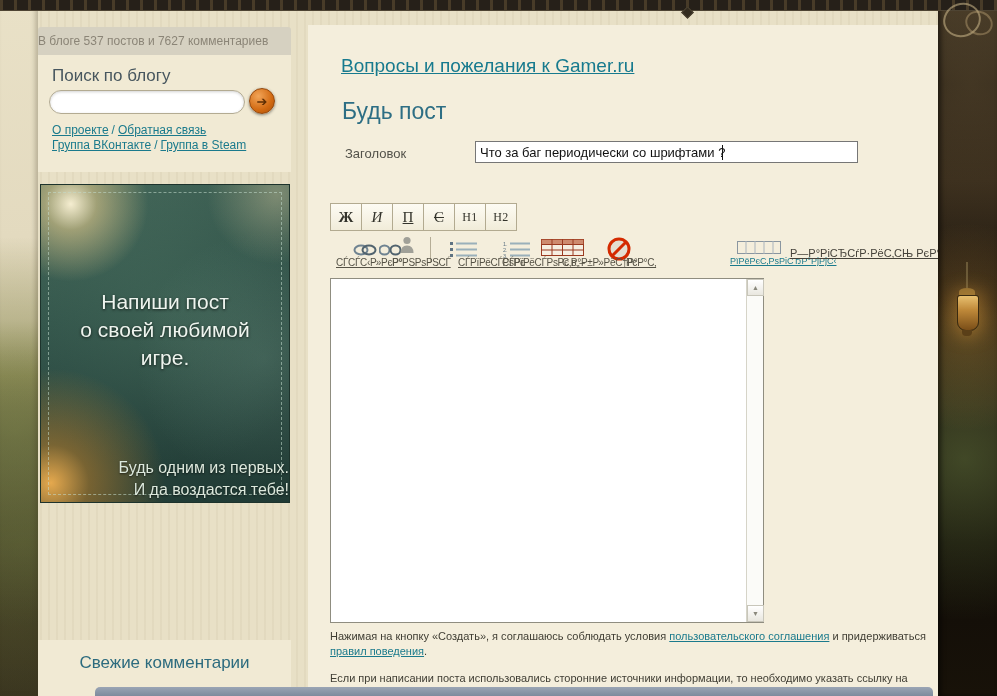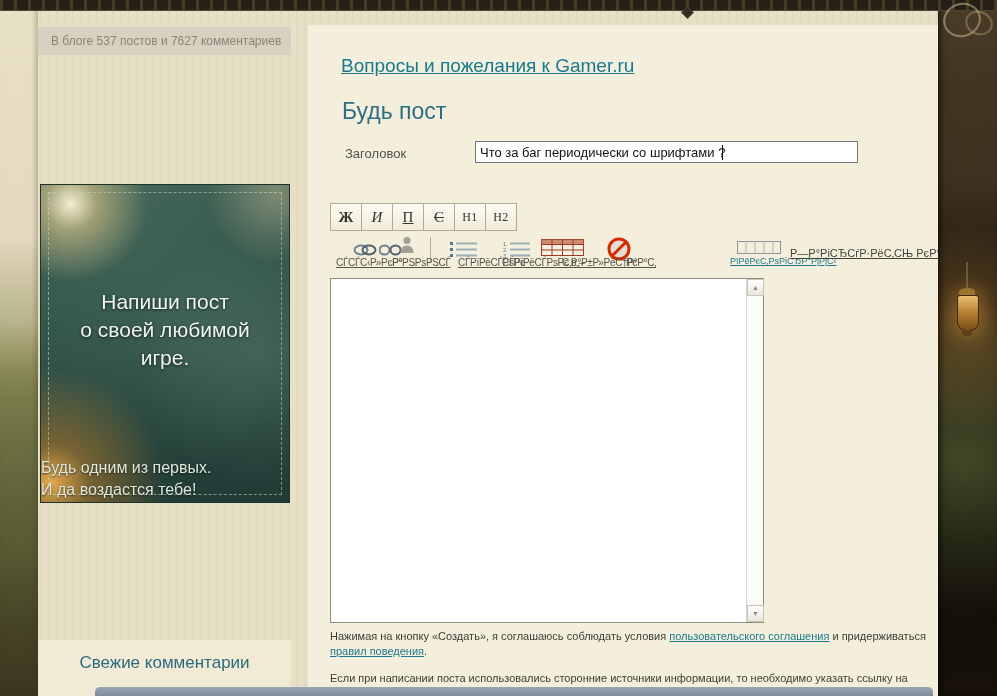--- a/index.html
+++ b/index.html
@@ -35,21 +35,21 @@
   #corner-ornament .c2{position:absolute;left:24px;top:10px;width:24px;height:20px;border:2px solid rgba(185,160,115,0.45);border-radius:50%;transform:rotate(22deg);}
   #lantern{left:955px;top:288px;width:24px;height:58px;z-index:6;}
   #lantern .chain{position:absolute;left:11px;top:-26px;width:2px;height:26px;background:#6b5a38;}
   #lantern .cap{position:absolute;left:4px;top:0;width:16px;height:7px;background:#8a6a30;border-radius:50% 50% 0 0;}
   #lantern .body{position:absolute;left:2px;top:7px;width:20px;height:34px;border-radius:3px 3px 9px 9px;border:1px solid #3a2a10;
     background:linear-gradient(180deg,#e8c070 0%,#c08a3a 40%,#7a4e18 100%);box-shadow:0 0 18px 5px rgba(230,160,60,0.4);}
   #lantern .base{position:absolute;left:7px;top:42px;width:10px;height:6px;background:#5a3f18;border-radius:0 0 4px 4px;}
 
   
   #stats-bar{left:38px;top:27px;width:253px;height:28px;background:#d6d1c1;border-radius:3px 3px 0 0;
-    color:#8b8577;font-size:12px;line-height:28px;padding-left:13px;box-sizing:border-box;}
+    color:#8b8577;font-size:12px;line-height:28px;box-sizing:border-box;}
   #search-panel{left:38px;top:55px;width:253px;height:117px;background:#f1ead4;}
   #search-title{position:absolute;left:14px;top:11px;font-size:17px;color:#47565e;}
   #search-input{position:absolute;left:11px;top:35px;width:196px;height:24px;border-radius:13px;border:1px solid #b3ab92;
     padding:0 12px;font-size:12px;background:#fff;box-shadow:inset 0 1px 3px rgba(0,0,0,0.18);outline:none;box-sizing:border-box;
     font-family:"Liberation Sans",sans-serif;}
   #search-button{position:absolute;left:211px;top:33px;width:26px;height:26px;border-radius:50%;
     background:radial-gradient(circle at 35% 30%, #f2a558, #d26a12 60%, #a84e08);
     border:1px solid #93470c;box-shadow:0 1px 3px rgba(0,0,0,0.45);cursor:pointer;
     display:flex;align-items:center;justify-content:center;color:#5e2e04;font-size:13px;padding:0;}
   .side-links{position:absolute;left:14px;font-size:12px;color:#1a7a8c;white-space:nowrap;}
@@ -60,21 +60,21 @@
     background:
       radial-gradient(circle at 12% 6%, rgba(255,245,215,0.95) 0%, rgba(255,220,150,0.5) 7%, transparent 21%),
       radial-gradient(circle at 4% 94%, rgba(250,180,80,0.9) 0%, rgba(220,140,40,0.45) 10%, transparent 30%),
       radial-gradient(circle at 95% 3%, rgba(255,230,180,0.35), transparent 18%),
       radial-gradient(circle at 90% 55%, rgba(140,180,160,0.22), transparent 45%),
       radial-gradient(circle at 50% 40%, rgba(85,125,105,0.35), transparent 70%),
       linear-gradient(160deg,#45685a 0%,#32544a 35%,#27443d 65%,#203a34 100%);}
   #promo-banner .dashed{position:absolute;inset:7px;border:1px dashed rgba(195,220,205,0.55);}
   .banner-head{position:absolute;top:103px;width:100%;text-align:center;color:#eef4ee;font-size:21px;line-height:28px;
     text-shadow:0 1px 3px rgba(0,0,0,0.7);}
-  .banner-sub{position:absolute;top:272px;width:100%;text-align:left;color:#dce8dc;font-size:16px;line-height:22px;
+  .banner-sub{position:absolute;top:272px;width:100%;text-align:right;color:#dce8dc;font-size:16px;line-height:22px;
     text-shadow:0 1px 2px rgba(0,0,0,0.6);}
 
   #comments-panel{left:38px;top:640px;width:253px;height:59px;background:#f1ead4;}
   #comments-title{padding-top:13px;text-align:center;font-size:17px;color:#2c6b7e;}
 
   
   #main-panel{left:308px;top:25px;width:633px;height:671px;background:#f4eedc;z-index:1;}
   #blog-title{position:absolute;left:33px;top:30px;font-size:19px;color:#177a8e;text-decoration:underline;cursor:pointer;}
   #page-title{position:absolute;left:34px;top:73px;font-size:23px;color:#2d6e84;font-weight:500;}
   #title-label{position:absolute;left:37px;top:121px;font-size:13px;color:#53524a;}
@@ -134,20 +134,33 @@
     <div class="chain"></div>
       <div class="cap"></div>
       <div class="body"></div>
       <div class="base"></div>
   </div>
 
   <div class="abs" id="stats-bar">
     <span>В блоге 537 постов и 7627 комментариев</span>
   </div>
 
+  <div class="abs" id="search-panel">
+    <div id="search-title">Поиск по блогу</div>
+    <input id="search-input" type="text" style="">
+    <button id="search-button">
+      <span>➔</span>
+    </button>
+    <div class="side-links" style="top:68px;">
+      <a>О проекте</a><span class="sep">/</span><a>Обратная связь</a>
+    </div>
+    <div class="side-links" style="top:83px;">
+      <a>Группа ВКонтакте</a><span class="sep">/</span><a>Группа в Steam</a>
+    </div>
+  </div>
 
   <div class="abs" id="promo-banner">
     <div class="dashed"></div>
     <div class="banner-head">
       <div>Напиши пост</div>
       <div>о своей любимой</div>
       <div>игре.</div>
     </div>
     <div class="banner-sub">
       <div>Будь одним из первых.</div>

